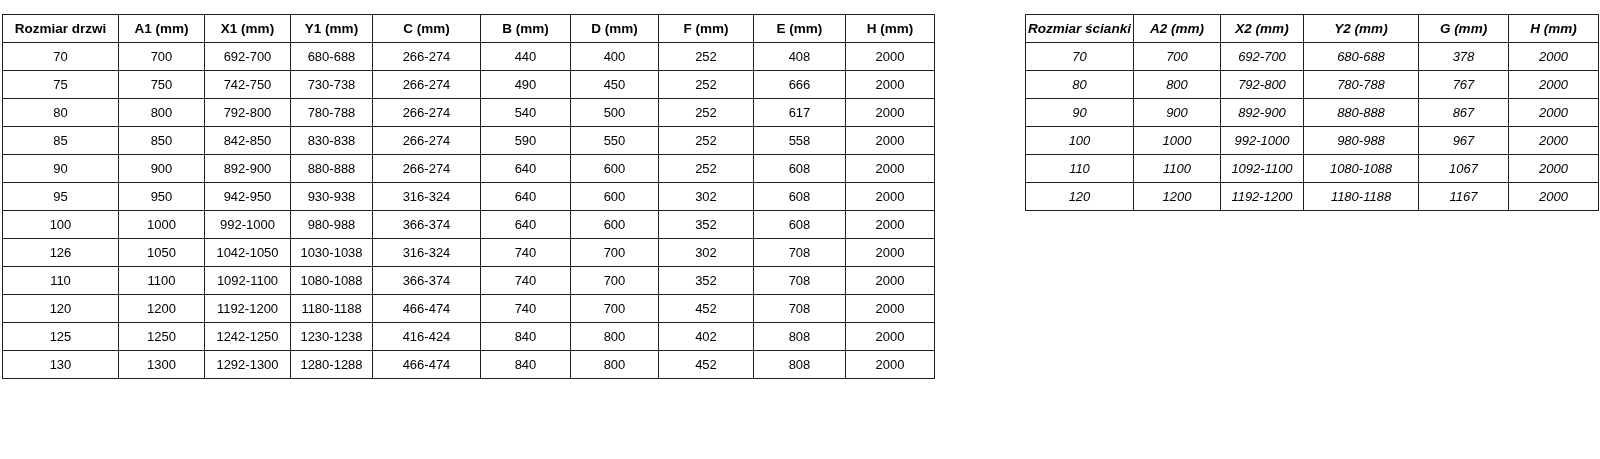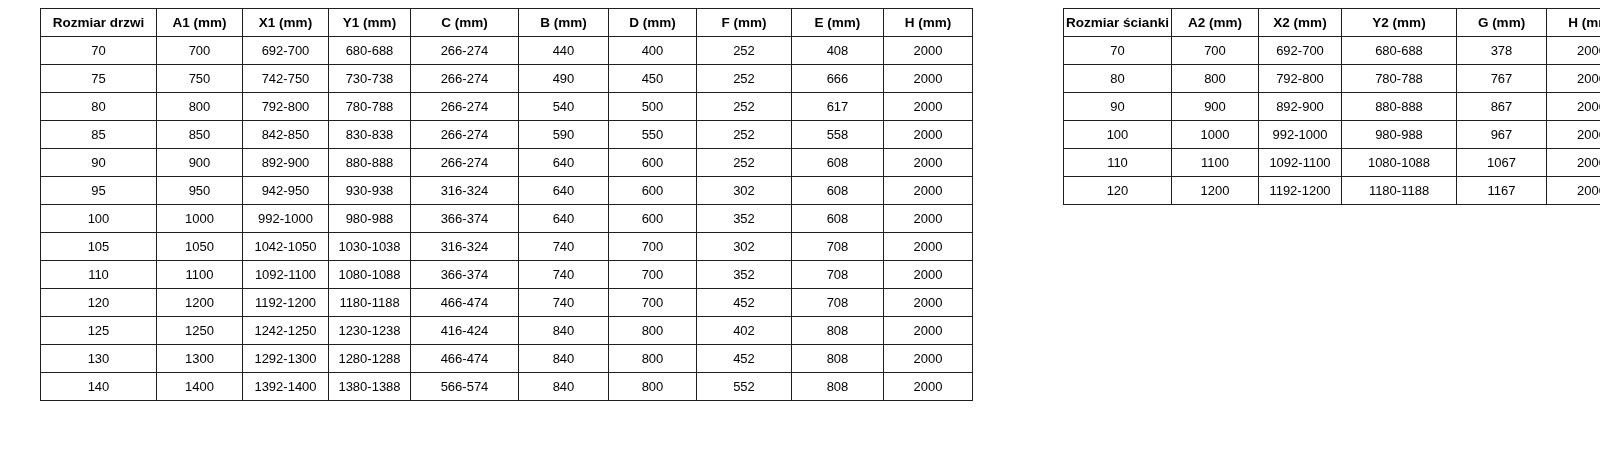--- a/index.html
+++ b/index.html
@@ -11,22 +11,21 @@
     width: 1600px;
     height: 459px;
     position: relative;
     font-family: "Liberation Sans", sans-serif;
     color: #000000;
   }
   table.spec-table {
     border-collapse: collapse;
     table-layout: fixed;
     position: absolute;
-    top: 8px;
-    margin-left: 38px;
+    top: 14px;
   }
   table.spec-table th,
   table.spec-table td {
     border: 1px solid #1f1f1f;
     text-align: center;
     vertical-align: middle;
     font-size: 13px;
     line-height: 1;
     padding: 0;
     height: 27px;
@@ -37,20 +36,21 @@
     font-weight: bold;
     font-size: 13.5px;
   }
   #door-table {
     left: 2px;
     width: 932px;
   }
   #wall-table {
     left: 1025px;
     width: 573px;
+    font-style: italic;
   }
 </style>
 </head>
 <body>
 
 <table id="door-table" class="spec-table">
   <colgroup>
     <col style="width:116px">
       <col style="width:86px">
       <col style="width:86px">
@@ -155,21 +155,21 @@
         <td>992-1000</td>
         <td>980-988</td>
         <td>366-374</td>
         <td>640</td>
         <td>600</td>
         <td>352</td>
         <td>608</td>
         <td>2000</td>
       </tr>
       <tr>
-        <td>105</td>
+        <td>126</td>
         <td>1050</td>
         <td>1042-1050</td>
         <td>1030-1038</td>
         <td>316-324</td>
         <td>740</td>
         <td>700</td>
         <td>302</td>
         <td>708</td>
         <td>2000</td>
       </tr>
@@ -211,32 +211,20 @@
       </tr>
       <tr>
         <td>130</td>
         <td>1300</td>
         <td>1292-1300</td>
         <td>1280-1288</td>
         <td>466-474</td>
         <td>840</td>
         <td>800</td>
         <td>452</td>
-        <td>808</td>
-        <td>2000</td>
-      </tr>
-      <tr>
-        <td>140</td>
-        <td>1400</td>
-        <td>1392-1400</td>
-        <td>1380-1388</td>
-        <td>566-574</td>
-        <td>840</td>
-        <td>800</td>
-        <td>552</td>
         <td>808</td>
         <td>2000</td>
       </tr>
     </tbody>
 </table>
 
 <table id="wall-table" class="spec-table">
   <colgroup>
     <col style="width:108px">
       <col style="width:87px">

